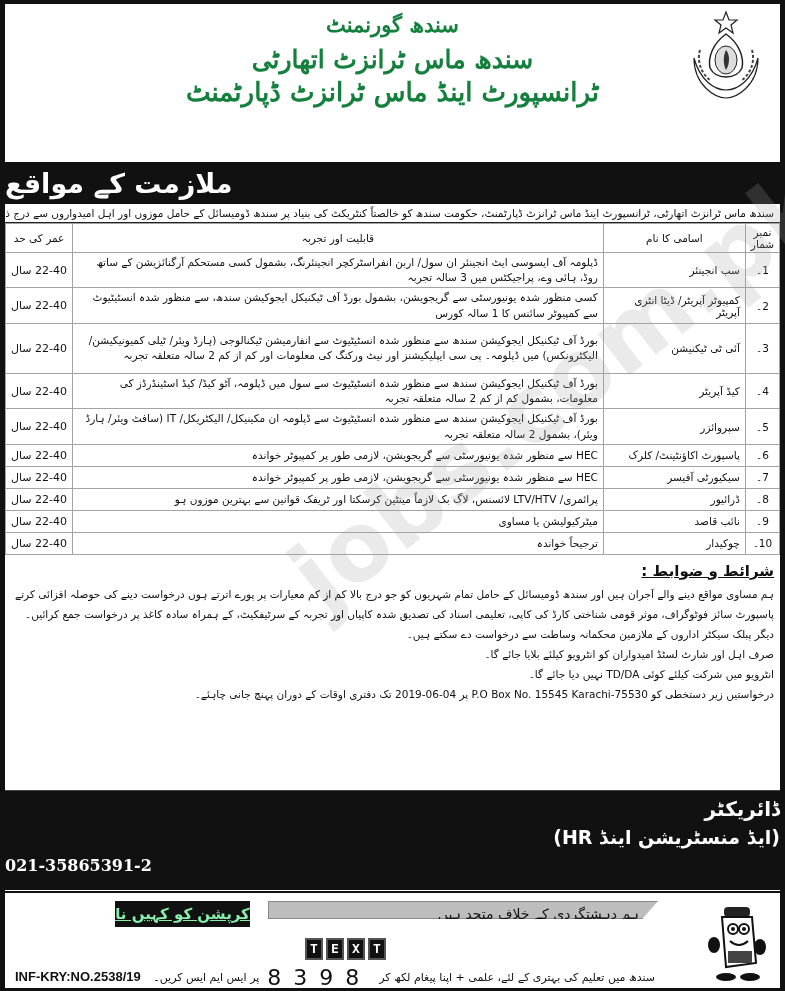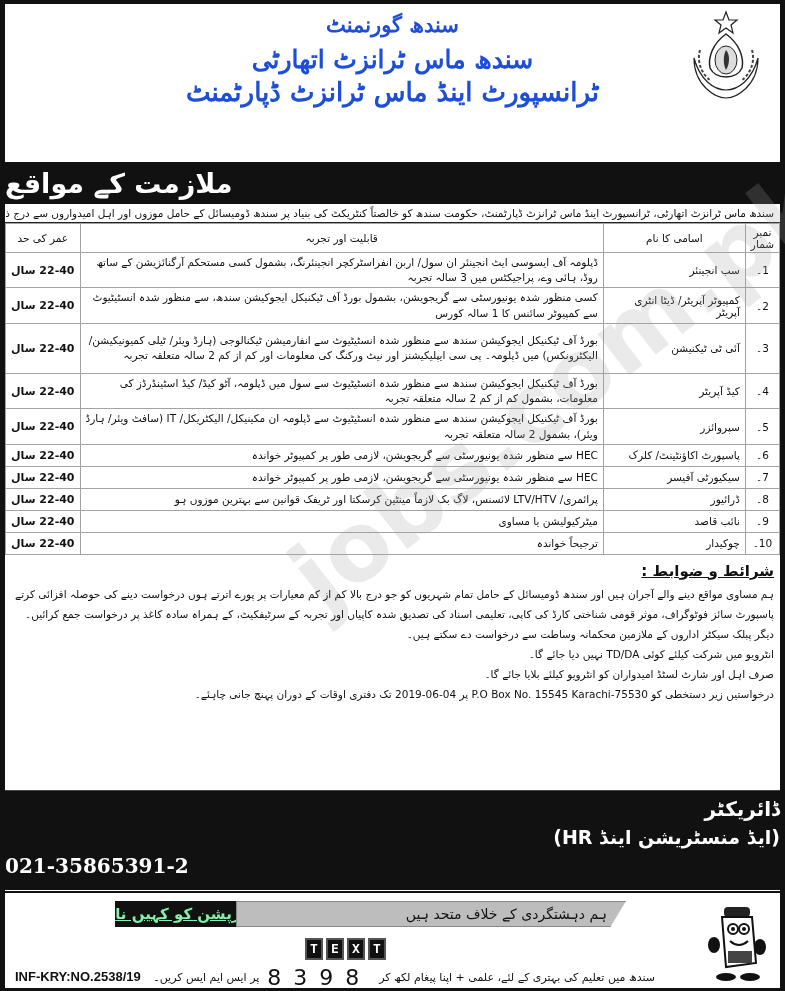--- a/index.html
+++ b/index.html
@@ -3,57 +3,57 @@
 <meta charset="utf-8">
 <style>
   * { box-sizing: border-box; margin: 0; padding: 0; }
   html, body { width: 785px; height: 991px; background: #fff; overflow: hidden; }
   body { font-family: "DejaVu Sans", sans-serif; color: #111; }
   .page { position: relative; width: 785px; height: 991px; background: #111; padding: 4px 5px 3px 5px; }
   .inner { position: relative; width: 100%; height: 100%; background: #fff; }
 
   
   .header { position: relative; height: 160px; border-bottom: 2px solid #111; text-align: center; padding-top: 8px; }
-  .hdr-line { font-family: "DejaVu Serif", serif; font-weight: bold; direction: rtl; line-height: 1.25; color: #1d4ed8; }
+  .hdr-line { font-family: "DejaVu Serif", serif; font-weight: bold; direction: rtl; line-height: 1.25; color: #15803d; }
   .hdr-1 { font-size: 21px; margin-bottom: 6px; }
   .hdr-2 { font-size: 26px; margin-bottom: 4px; }
   .hdr-3 { font-size: 25px; }
   .emblem { position: absolute; right: 14px; top: 6px; width: 80px; height: 92px; }
 
   
   .banner { height: 40px; background: #111; color: #fff; text-align: left; font-size: 27px; font-weight: bold; direction: rtl; line-height: 40px; font-family: "DejaVu Sans", sans-serif; }
 
   .intro { direction: rtl; font-size: 10.5px; padding: 3px 6px; border-bottom: 1px solid #222; white-space: nowrap; overflow: hidden; }
 
   
   table.jobs { width: 100%; border-collapse: collapse; direction: rtl; font-size: 10.5px; }
   table.jobs th, table.jobs td { border: 1px solid #a3a3a3; padding: 2px 5px; vertical-align: middle; }
   table.jobs th { font-weight: normal; height: 24px; font-size: 10.5px; }
   table.jobs td.sr { width: 22px; text-align: center; }
   table.jobs td.post { width: 142px; text-align: right; }
   table.jobs td.qual { text-align: right; line-height: 1.45; }
-  table.jobs td.age { width: 60px; text-align: center; white-space: nowrap; font-size: 11px; font-weight: bold; }
+  table.jobs td.age { width: 60px; text-align: center; white-space: nowrap; font-size: 11px; }
   table.jobs tr.r { height: 22px; }
   table.jobs tr.tall { height: 50px; }
 
   
   .terms { direction: rtl; padding: 2px 6px 0 6px; font-size: 10.5px; line-height: 1.9; position: relative; }
   .terms-title { font-weight: bold; font-size: 15px; text-decoration: underline; margin-bottom: 0px; }
   .terms p { white-space: nowrap; overflow: hidden; }
 
   
   .sig { position: absolute; left: 0; right: 0; top: 786px; height: 100px; background: #111; color: #fff; padding-top: 4px; border-top: 1px solid #444; }
   .sig-title { font-size: 20px; font-weight: bold; direction: rtl; line-height: 28px; }
   .sig-sub { font-size: 19px; font-weight: bold; direction: rtl; line-height: 28px; }
-  .sig-phone { font-family: "DejaVu Serif", serif; font-size: 20px; font-weight: bold; line-height: 30px; }
+  .sig-phone { font-family: "DejaVu Serif", serif; font-size: 16px; font-weight: bold; line-height: 30px; }
 
   
   .footer { position: absolute; left: 0; right: 0; top: 887px; bottom: 0; background: #fff; border-top: 2px solid #111; }
   .slogan-black { position: absolute; left: 110px; top: 8px; width: 135px; height: 26px; background: #111; color: #86efac; direction: rtl; text-align: center; font-size: 15px; font-weight: bold; line-height: 26px; text-decoration: underline; }
-  .slogan-grey { position: absolute; left: 231px; top: 8px; width: 390px; height: 26px; background: #bdbdbd; border: 1px solid #888; direction: rtl; text-align: right; padding-right: 18px; font-size: 14px; line-height: 24px; clip-path: polygon(0 0, 100% 0, 96% 100%, 0 100%); }
+  .slogan-grey { position: absolute; left: 263px; top: 8px; width: 390px; height: 18px; background: #bdbdbd; border: 1px solid #888; direction: rtl; text-align: right; padding-right: 18px; font-size: 14px; line-height: 24px; clip-path: polygon(0 0, 100% 0, 96% 100%, 0 100%); }
   .text-keys { position: absolute; left: 300px; top: 45px; display: flex; gap: 3px; }
   .key { width: 18px; height: 22px; background: #111; color: #fff; border: 2px solid #555; font-family: "DejaVu Sans Mono", monospace; font-weight: bold; font-size: 13px; text-align: center; line-height: 18px; }
   .sms-line { position: absolute; left: 150px; top: 72px; width: 500px; direction: rtl; font-size: 11px; display: flex; align-items: center; justify-content: flex-start; gap: 8px; white-space: nowrap; }
   .sms-number { font-size: 22px; letter-spacing: 12px; direction: ltr; font-family: "DejaVu Sans", sans-serif; }
   .ref { position: absolute; left: 10px; top: 76px; font-size: 13px; font-weight: bold; font-family: "Liberation Sans", sans-serif; }
   .mascot { position: absolute; right: 12px; top: 8px; width: 62px; height: 86px; }
 
   .watermark { position: absolute; left: 230px; top: 330px; font-size: 95px; font-weight: bold; color: rgba(160,160,160,0.22); transform: rotate(-38deg); font-family: "DejaVu Sans", sans-serif; pointer-events: none; }
 </style>
 </head>
@@ -154,22 +154,22 @@
           <td class="age">22-40 سال</td>
         </tr>
       </tbody>
     </table>
 
     <div class="terms">
       <div class="terms-title">شرائط و ضوابط :</div>
       <p>ہم مساوی مواقع دینے والے آجران ہیں اور سندھ ڈومیسائل کے حامل تمام شہریوں کو جو درج بالا کم از کم معیارات پر پورے اترتے ہوں درخواست دینے کی حوصلہ افزائی کرتے ہیں۔ امیدواران Resume،</p>
       <p>پاسپورٹ سائز فوٹوگراف، موثر قومی شناختی کارڈ کی کاپی، تعلیمی اسناد کی تصدیق شدہ کاپیاں اور تجربہ کے سرٹیفکیٹ، کے ہمراہ سادہ کاغذ پر درخواست جمع کرائیں۔</p>
       <p>دیگر پبلک سیکٹر اداروں کے ملازمین محکمانہ وساطت سے درخواست دے سکتے ہیں۔</p>
+      <p>صرف اہل اور شارٹ لسٹڈ امیدواران کو انٹرویو کیلئے بلایا جائے گا۔</p>
       <p>انٹرویو میں شرکت کیلئے کوئی TD/DA نہیں دیا جائے گا۔</p>
-      <p>صرف اہل اور شارٹ لسٹڈ امیدواران کو انٹرویو کیلئے بلایا جائے گا۔</p>
       <p>درخواستیں زیر دستخطی کو P.O Box No. 15545 Karachi-75530 پر 04-06-2019 تک دفتری اوقات کے دوران پہنچ جانی چاہئے۔</p>
     </div>
 
     <div class="sig">
       <div class="sig-title">ڈائریکٹر</div>
       <div class="sig-sub">(ایڈ منسٹریشن اینڈ HR)</div>
       <div class="sig-phone">021-35865391-2</div>
     </div>
 
     <div class="footer">

